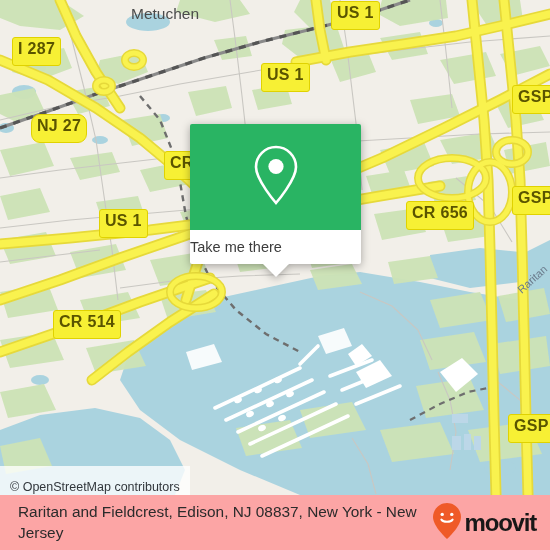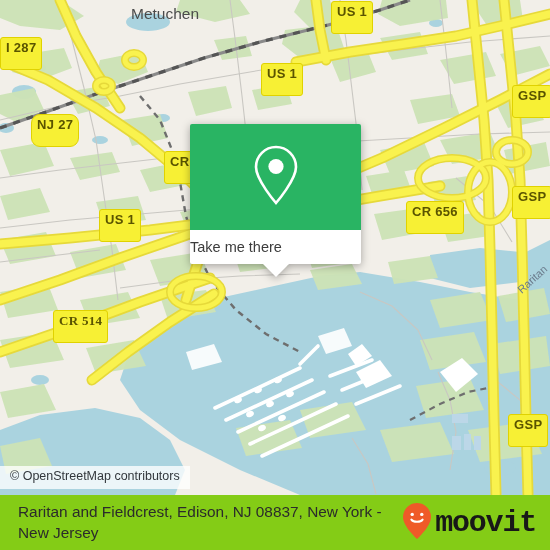--- a/index.html
+++ b/index.html
@@ -26,24 +26,24 @@
   .map-svg { position: absolute; left: 0; top: 0; }
 
   
   .shield {
     position: absolute;
     background: #f7f034;
     border: 1.6px solid #e0d200;
     border-radius: 3px;
     color: #5a5400;
     font-weight: bold;
-    font-size: 13px;
+    font-size: 16px;
     letter-spacing: .3px;
     line-height: 1;
-    padding: 3px 5px 15px 5px;
+    padding: 3px 5px 8px 5px;
     white-space: nowrap;
     font-family: "Liberation Sans", sans-serif;
   }
   .place-label {
     position: absolute;
     color: #4b4b4b;
     font-size: 15.5px;
     white-space: nowrap;
     font-family: "Liberation Sans", sans-serif;
   }
@@ -93,36 +93,36 @@
     border-left: 13px solid transparent;
     border-right: 13px solid transparent;
     border-top: 13px solid #ffffff;
   }
 
   
   .attribution {
     position: absolute;
     left: 0; top: 466px;
     background: rgba(255,255,255,.78);
-    padding: 0 10px 5px 10px;
+    padding: 11px 10px 5px 10px;
     z-index: 45;
   }
   .attribution span {
     font-size: 12.5px;
     color: #32373c;
     font-family: "Liberation Sans", sans-serif;
     white-space: nowrap;
   }
 
   
   .bottom-bar {
     position: absolute;
     left: 0; top: 495px;
     width: 550px; height: 55px;
-    background: #84cc16;
+    background: #fca5a5;
     display: flex;
     align-items: center;
     z-index: 50;
   }
   .bottom-title {
     flex: 1 1 auto;
     padding-left: 18px;
     padding-right: 6px;
     font-size: 15.4px;
     line-height: 1.33;
@@ -130,25 +130,25 @@
     font-family: "Liberation Sans", sans-serif;
   }
   .brand {
     flex: 0 0 auto;
     display: flex;
     align-items: center;
     padding-right: 14px;
     gap: 3px;
   }
   .brand-word {
-    font-size: 30px;
+    font-size: 24px;
     font-weight: bold;
     color: #181818;
     letter-spacing: -1.2px;
-    font-family: Liberation Mono, monospace;
+    font-family: Liberation Sans, sans-serif;
     line-height: 1;
   }
 </style>
 </head>
 <body>
 
 <div id="root">
 
   <div class="map-area">
     <svg class="map-svg" width="550" height="495" viewBox="0 0 550 495">
@@ -351,29 +351,29 @@
           <rect x="452" y="414" width="16" height="9"></rect>
         </g>
       </g>
     </svg>
 
     <div class="place-label" style="left:131px; top:5px;">Metuchen</div>
 
     <div class="river-label" style="left:519px; top:285px;">Raritan</div>
 
     <div class="shield" style="left:331px; top:1px;">US 1</div>
-    <div class="shield" style="left:0;   top:37px;">I 287</div>
+    <div class="shield" style="left:12px;   top:37px;">I 287</div>
     <div class="shield" style="left:261px; top:63px;">US 1</div>
     <div class="shield" style="left:512px; top:85px;">GSP</div>
     <div class="shield" style="left:31px;  top:114px;border-radius:9px;">NJ 27</div>
     <div class="shield" style="left:164px; top:139px;margin-top:12px;">CR</div>
     <div class="shield" style="left:512px; top:186px;">GSP</div>
     <div class="shield" style="left:99px;  top:209px;">US 1</div>
     <div class="shield" style="left:406px; top:201px;">CR 656</div>
-    <div class="shield" style="left:53px;  top:310px;font-family:Liberation Serif, serif;">CR 514</div>
+    <div class="shield" style="left:53px;  top:310px;">CR 514</div>
     <div class="shield" style="left:508px; top:414px;">GSP</div>
 
     <div class="popup">
       <div class="popup-head">
         <span>
           <svg width="52" height="66" viewBox="0 0 52 66" fill="none">
             <path d="M26 5 C15 5 6 14 6 25 C6 38 26 61 26 61 C26 61 46 38 46 25 C46 14 37 5 26 5 Z" stroke="#ffffff" stroke-width="2.6" fill="none"></path>
             <circle cx="26" cy="24.5" r="7.6" fill="#ffffff"></circle>
           </svg>
         </span>

